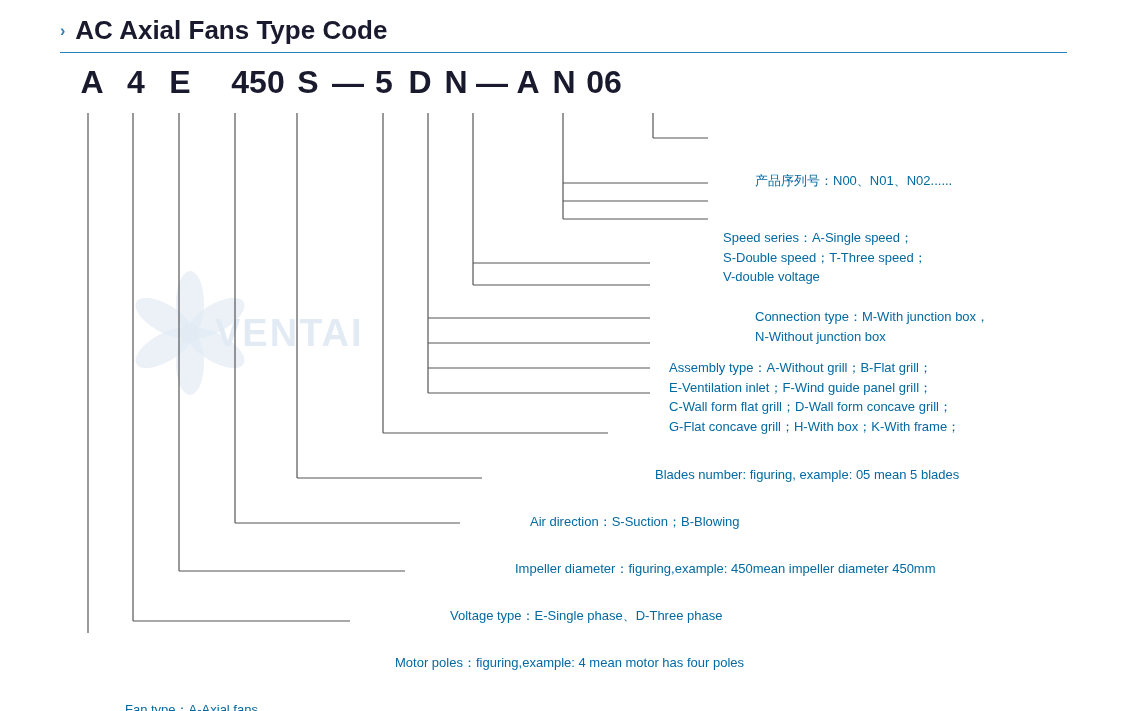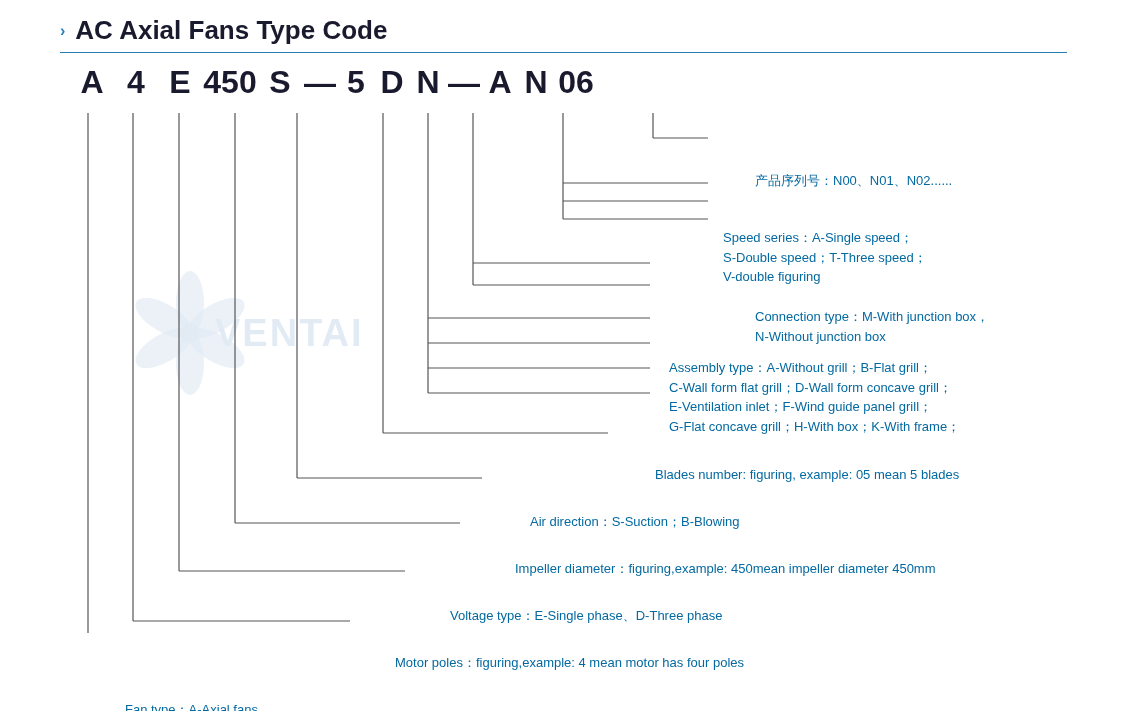--- a/index.html
+++ b/index.html
@@ -208,51 +208,51 @@
         <line x1="593" y1="85" x2="648" y2="85"></line>
         <line x1="648" y1="85" x2="648" y2="85"></line>
 
       </g>
     </svg>
 
     <div style="position:absolute; top:10px; left:10px; display:flex; align-items:center; gap:0; z-index:3;">
       <span class="code-letter" style="min-width:44px;">A</span>
       <span class="code-letter" style="min-width:44px;">4</span>
       <span class="code-letter" style="min-width:44px;">E</span>
-      <span class="code-letter" style="min-width:56px;">450</span>
+      <span class="code-letter" style="min-width:56px;margin-left:28px;">450</span>
       <span class="code-letter" style="min-width:44px;">S</span>
       <span class="code-dash" style="min-width:36px;">—</span>
       <span class="code-letter" style="min-width:36px;">5</span>
       <span class="code-letter" style="min-width:36px;">D</span>
       <span class="code-letter" style="min-width:36px;">N</span>
       <span class="code-dash" style="min-width:36px;">—</span>
       <span class="code-letter" style="min-width:36px;">A</span>
       <span class="code-letter" style="min-width:36px;">N</span>
       <span class="code-letter" style="min-width:44px;">06</span>
     </div>
 
     <div class="label label-product-series">
       <span>产品序列号：N00、N01、N02......</span>
     </div>
 
     <div class="label label-speed">
       <div>Speed series：A-Single speed；</div>
       <div>S-Double speed；T-Three speed；</div>
-      <div>V-double figuring</div>
+      <div>V-double voltage</div>
     </div>
 
     <div class="label label-connection">
       <div>Connection type：M-With junction box，</div>
       <div>N-Without junction box</div>
     </div>
 
     <div class="label label-assembly">
       <div>Assembly type：A-Without grill；B-Flat grill；</div>
+      <div>E-Ventilation inlet；F-Wind guide panel grill；</div>
       <div>C-Wall form flat grill；D-Wall form concave grill；</div>
-      <div>E-Ventilation inlet；F-Wind guide panel grill；</div>
       <div>G-Flat concave grill；H-With box；K-With frame；</div>
     </div>
 
     <div class="label label-blades">
       <span>Blades number: figuring, example: 05 mean 5 blades</span>
     </div>
 
     <div class="label label-airdir">
       <span>Air direction：S-Suction；B-Blowing</span>
     </div>

